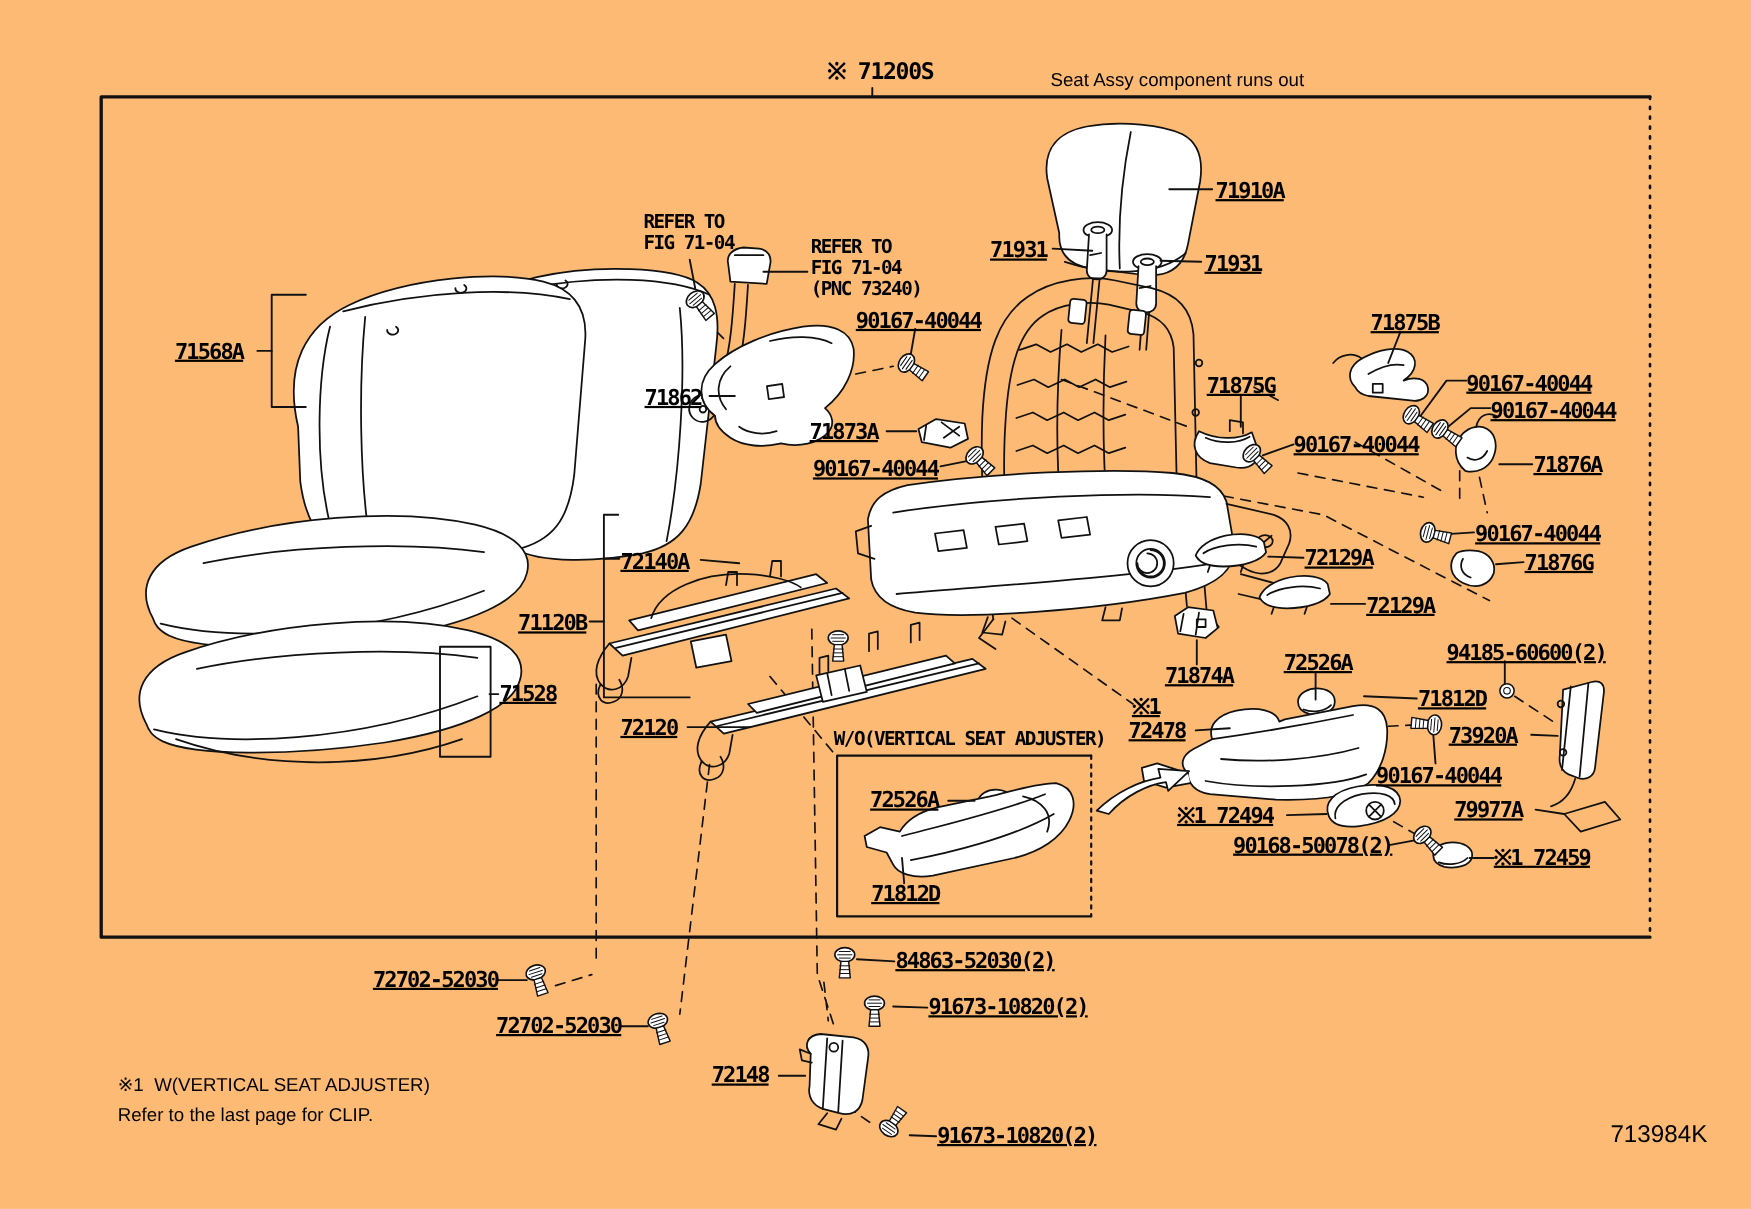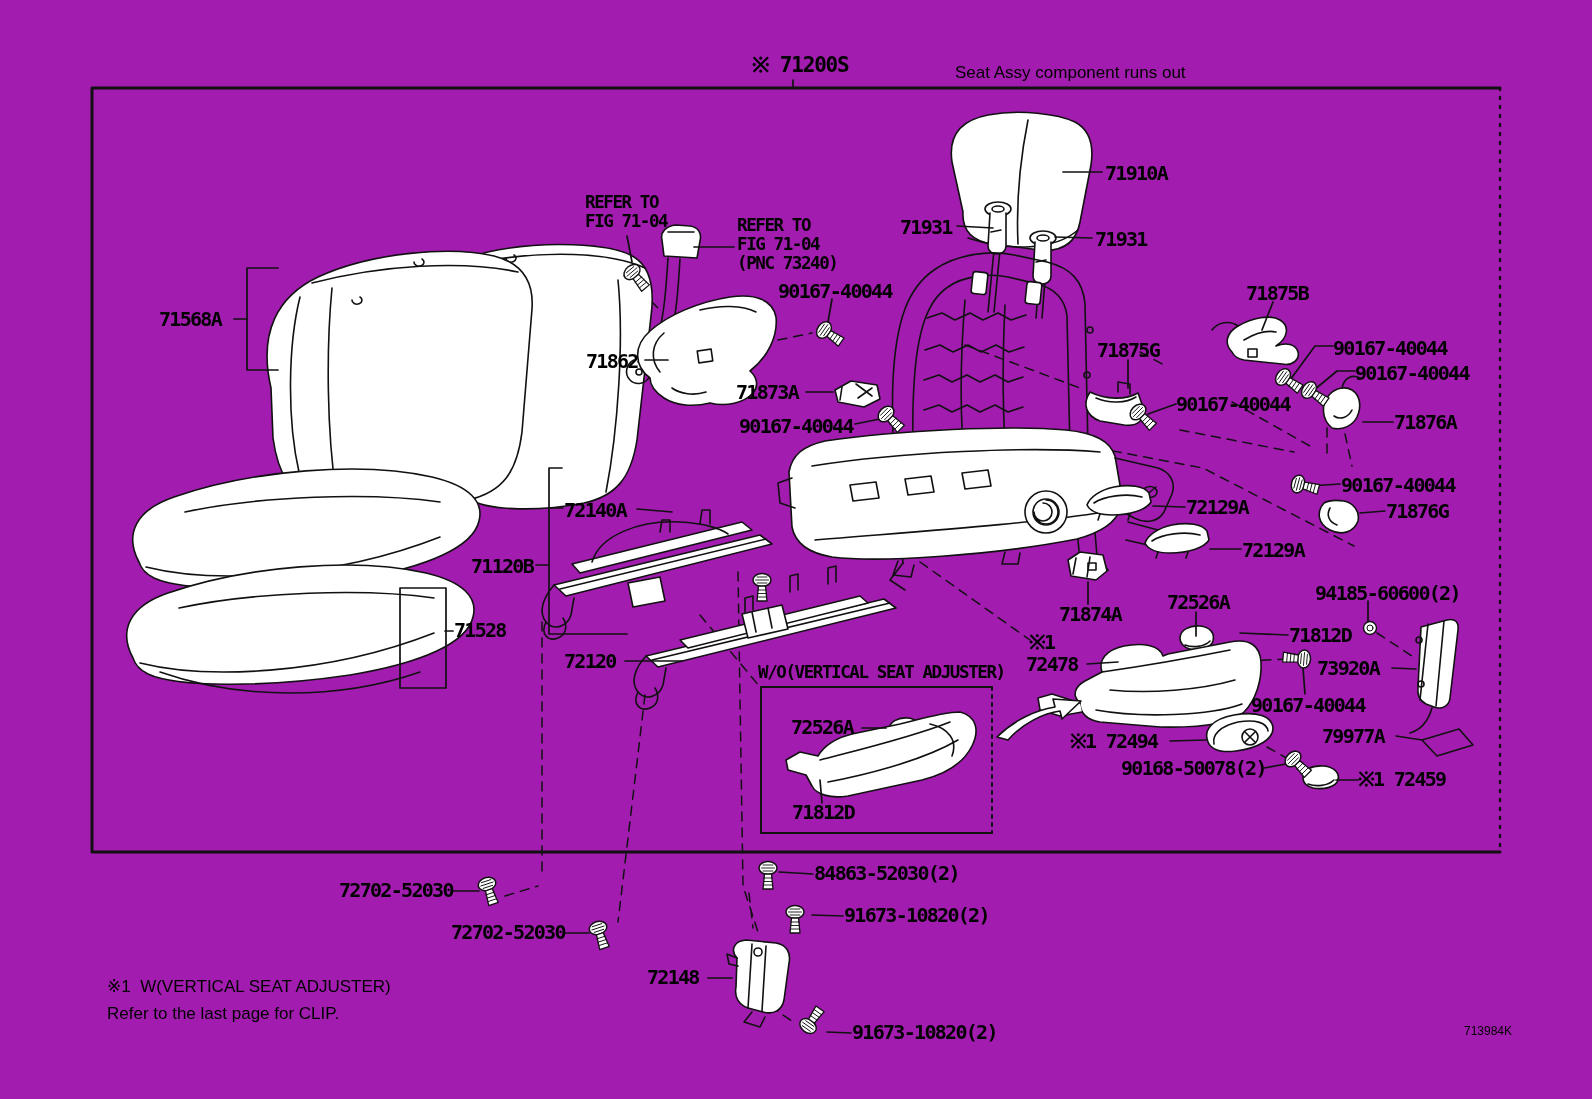--- a/index.html
+++ b/index.html
@@ -1,20 +1,20 @@
 <!DOCTYPE html>
 <html><head>
 <meta charset="utf-8">
 <style>
   html,body{margin:0;padding:0;background:#fff;}
-  .canvas{position:relative;width:1592px;height:1099px;background:#a21caf;overflow:hidden;
+  .canvas{position:relative;width:1592px;height:1099px;background:#fdba74;overflow:hidden;
           font-family:"DejaVu Sans Mono",monospace;}
   svg{position:absolute;left:0;top:0;}
   .pl{position:absolute;font:bold 20px/22px "DejaVu Sans Mono",monospace;
-      letter-spacing:-1.7px;color:#000;white-space:pre;}
+      letter-spacing:-1.7px;color:#000;white-space:pre;text-decoration:underline;}
   .plsm{position:absolute;font:bold 17.5px/19px "DejaVu Sans Mono",monospace;
       letter-spacing:-1.4px;color:#000;white-space:pre;}
   .hd{position:absolute;font:bold 21px/23px "DejaVu Sans Mono",monospace;
       letter-spacing:-1.2px;color:#000;white-space:pre;}
   .note{position:absolute;font:17px/22px "Liberation Sans","DejaVu Sans",sans-serif;
       color:#000;white-space:pre;}
 </style>
 </head>
 <body>
 
@@ -268,21 +268,21 @@
   <g>
     <path d="M992 687 H761 V833 H992" stroke-width="2"></path>
     <path d="M992 687 V833" stroke-width="2" stroke-dasharray="3 5"></path>
   </g>
 </svg>
 
 <div class="hd" style="left:752px;top:54px">※ 71200S</div>
 <div class="note" style="left:955px;top:62px">Seat Assy component runs out</div>
 <div class="note" style="left:107px;top:976px">※1  W(VERTICAL SEAT ADJUSTER)</div>
 <div class="note" style="left:107px;top:1003px">Refer to the last page for CLIP.</div>
-<div class="note" style="left:1464px;top:1020px;font-size:12px">713984K</div>
+<div class="note" style="left:1464px;top:1020px;font-size:22px">713984K</div>
 <div class="plsm" style="left:758px;top:663px">W/O(VERTICAL SEAT ADJUSTER)</div>
 
 <div class="pl" style="left:1105px;top:162px">71910A</div>
 <div class="pl" style="left:900px;top:216px">71931</div>
 <div class="pl" style="left:1095px;top:228px">71931</div>
 <div class="plsm" style="left:585px;top:193px">REFER TO
 FIG 71-04</div>
 <div class="plsm" style="left:737px;top:216px">REFER TO
 FIG 71-04
 (PNC 73240)</div>

